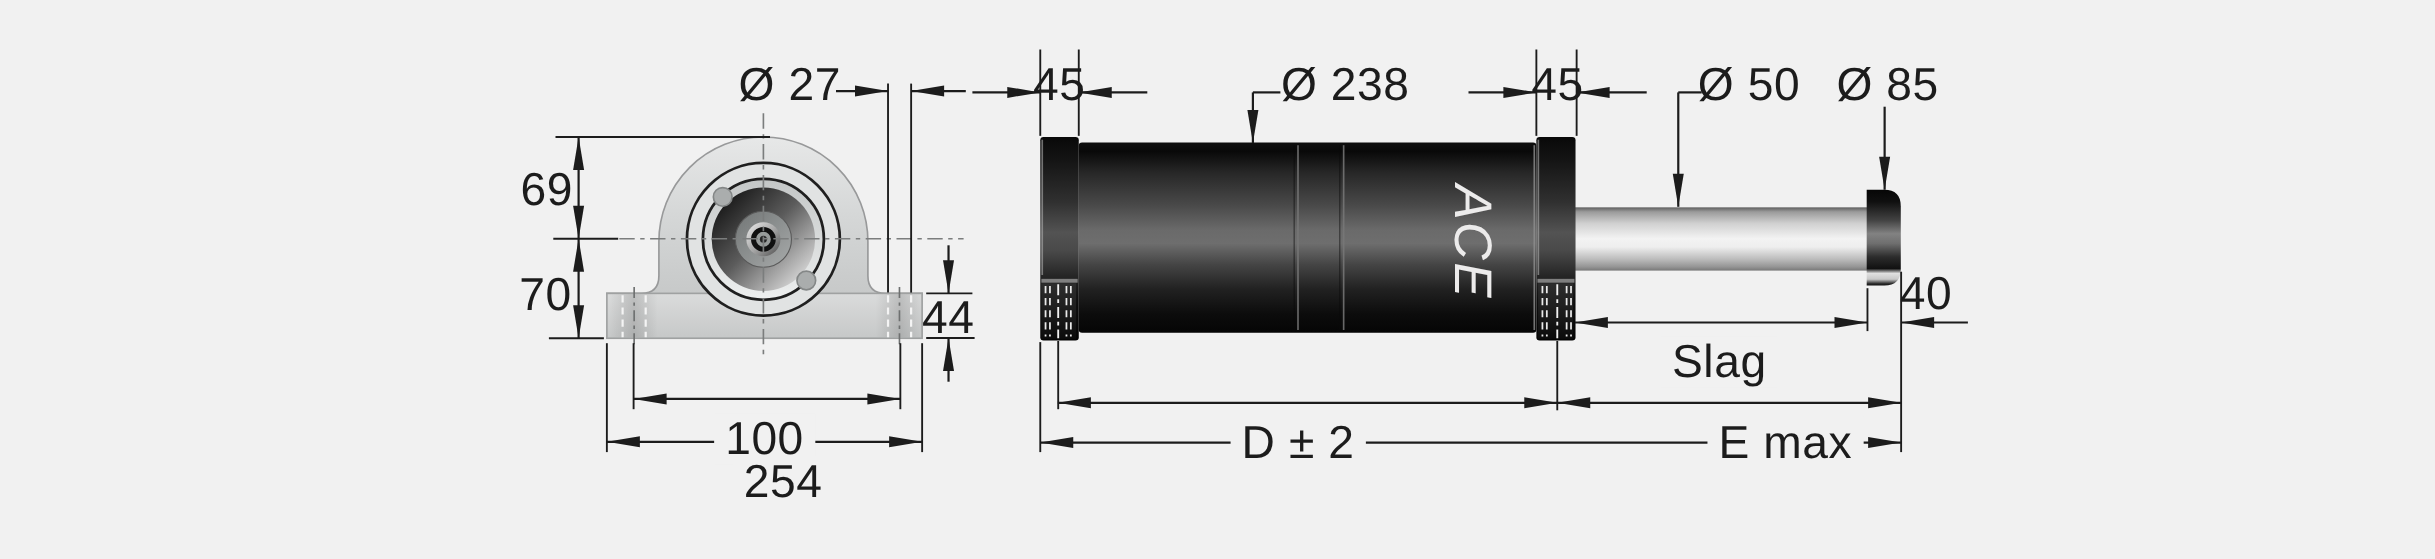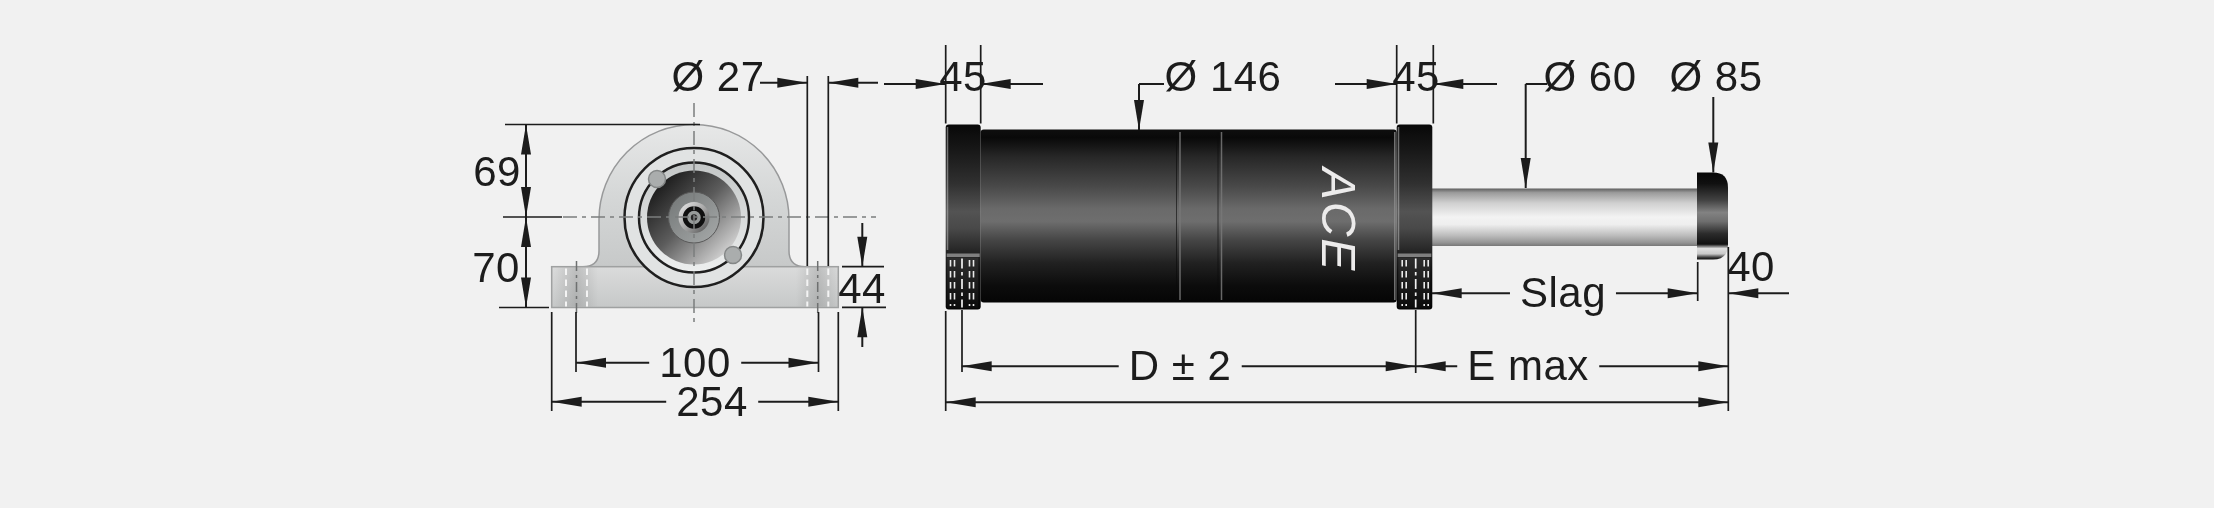--- a/index.html
+++ b/index.html
@@ -1,21 +1,21 @@
 <!DOCTYPE html>
 <html><head>
 <meta charset="utf-8">
 <style>
   html,body{margin:0;padding:0;background:#f1f1f1;}
   .stage{position:relative;width:1800px;height:508px;background:#f1f1f1;
          font-family:"Liberation Sans",sans-serif;overflow:hidden;}
   .stage svg{position:absolute;left:0;top:0;}
   .lbl{position:absolute;transform:translate(-50%,-50%);font-size:42px;color:#1c1c1c;
        white-space:nowrap;line-height:1;letter-spacing:.5px;}
-  .lbl.masked{background:#f1f1f1;padding:2px 10px;}
+  .lbl.masked{background:#f1f1f1;padding:2px 10px;margin-top:36px;}
   .brand{position:absolute;transform:translate(-50%,-50%) rotate(90deg);
          font-size:48px;font-style:italic;color:#ecebeb;letter-spacing:2px;line-height:1;}
   .dim{stroke:#1c1c1c;stroke-width:2;fill:none;}
   .ext{stroke:#1c1c1c;stroke-width:1.7;fill:none;}
   .arr{fill:#1c1c1c;stroke:none;}
   .cl{stroke:#7b7d7d;stroke-width:1.5;fill:none;stroke-dasharray:14 5 4 5;}
   .slc{stroke:#6e7070;stroke-width:1.5;fill:none;stroke-dasharray:10 4 3 4;}
   .clw{stroke:#f4f4f4;stroke-width:2;fill:none;stroke-dasharray:6.5 4.5;}
   .thw{stroke:#e9e9e9;stroke-width:1.6;fill:none;stroke-dasharray:6.5 4.5;}
   .thc{stroke:#f1f1f1;stroke-width:1.7;fill:none;stroke-dasharray:10 3.5 3.5 3.5;}
@@ -259,23 +259,23 @@
 </svg>
 
 <div class="lbl" style="left:718px;top:77px">Ø 27</div>
 <div class="lbl" style="left:497px;top:172px">69</div>
 <div class="lbl" style="left:496px;top:268px">70</div>
 <div class="lbl" style="left:862px;top:289px">44</div>
 <div class="lbl masked" style="left:695px;top:363px">100</div>
 <div class="lbl masked" style="left:712px;top:402px">254</div>
 
 <div class="lbl" style="left:963px;top:77px">45</div>
-<div class="lbl" style="left:1223px;top:77px">Ø 146</div>
+<div class="lbl" style="left:1223px;top:77px">Ø 238</div>
 <div class="lbl" style="left:1416px;top:77px">45</div>
-<div class="lbl" style="left:1590px;top:77px">Ø 60</div>
+<div class="lbl" style="left:1590px;top:77px">Ø 50</div>
 <div class="lbl" style="left:1716px;top:77px">Ø 85</div>
 <div class="lbl" style="left:1751px;top:267px">40</div>
 <div class="lbl masked" style="left:1563px;top:293px">Slag</div>
 <div class="lbl masked" style="left:1180px;top:366px">D ± 2</div>
-<div class="lbl masked" style="left:1528px;top:366px">E max</div>
+<div class="lbl masked" style="left:1623px;top:366px">E max</div>
 
 <div class="brand" style="left:1338px;top:220px">ACE</div>
 </div>
 
 </body></html>

